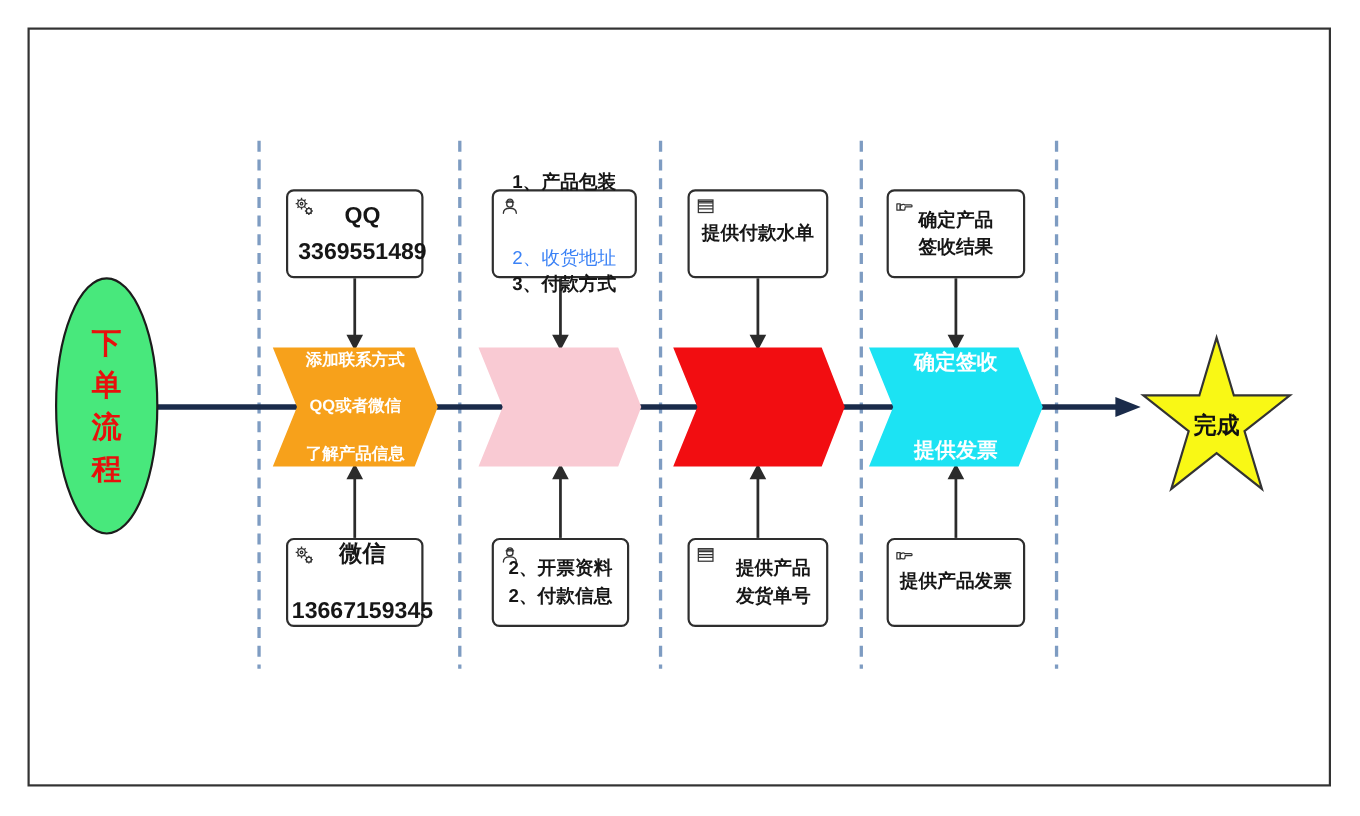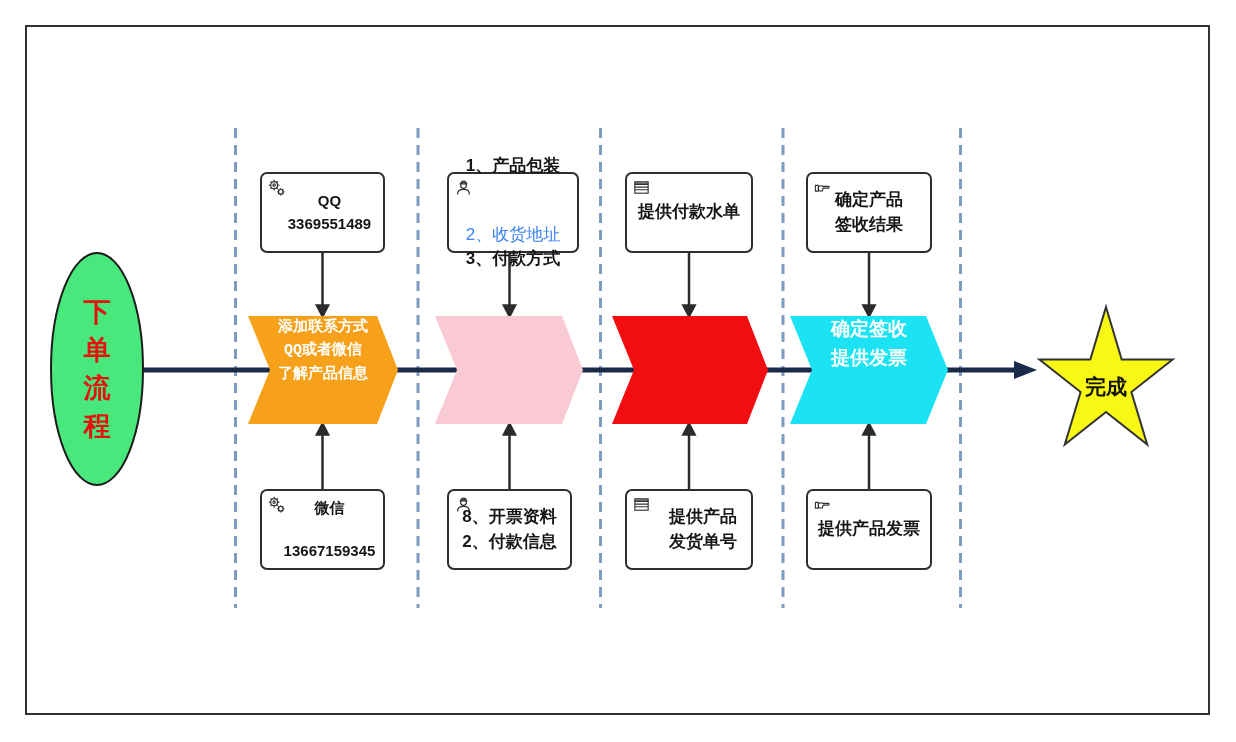--- a/index.html
+++ b/index.html
@@ -6,25 +6,25 @@
   .canvas{position:relative;width:1236px;height:742px;background:#fff;overflow:hidden;
           font-family:"Liberation Sans","DejaVu Sans",sans-serif;}
   .frame{position:absolute;left:25px;top:25px;width:1185px;height:690px;
          border:2.5px solid #333;box-sizing:border-box;background:transparent;}
   svg.layer{position:absolute;left:0;top:0;}
   .note{position:absolute;background:#fff;border:2px solid #2e2e2e;border-radius:7px;
         box-sizing:border-box;display:flex;flex-direction:column;align-items:center;
         justify-content:center;text-align:center;font-weight:700;font-size:17px;
         color:#161616;line-height:1.42;}
   .note .icon{position:absolute;top:4px;left:5px;width:19px;height:19px;}
-  .note-contact{font-size:15px;line-height:1.5;padding-left:14px;}
+  .note-contact{font-size:21px;line-height:1.5;padding-left:14px;}
   .muted{color:#3b82f6;font-weight:400;margin-top:45px;}
   .step-label{position:absolute;height:108px;display:flex;flex-direction:column;
-              align-items:center;justify-content:flex-start;text-align:center;color:#fff;
-              font-weight:700;font-family:Liberation Mono, monospace;}
+              align-items:center;justify-content:space-between;text-align:center;color:#fff;
+              font-weight:700;}
   .s0{left:248px;top:316px;width:150px;font-size:15px;line-height:1.55;}
   .s1{left:435px;top:316px;width:148px;font-size:18px;line-height:1.5;}
   .s2{left:612px;top:316px;width:156px;font-size:23px;line-height:1.45;}
   .s3{left:790px;top:316px;width:158px;font-size:19px;line-height:1.5;}
   .start-label{position:absolute;left:69px;top:293px;width:56px;text-align:center;
                color:#e8100c;font-weight:700;font-size:27px;line-height:38px;}
   .finish-label{position:absolute;left:1056px;top:373px;width:100px;text-align:center;
                 color:#111;font-weight:700;font-size:21px;}
 </style>
 </head>
@@ -159,21 +159,21 @@
   </div>
 
   <div class="note" style="left:447px;top:489px;width:125px;height:81px;">
     <svg class="icon" viewBox="0 0 20 20">
       <g fill="none" stroke="#333" stroke-width="1.3" stroke-linecap="round">
         <circle cx="10" cy="7.8" r="3"></circle>
         <path d="M6.4 6.1h7.2M7.1 6.1a2.9 2.9 0 0 1 5.8 0"></path>
         <path d="M3.8 16.8c0-3.5 2.8-4.9 6.2-4.9s6.2 1.4 6.2 4.9"></path>
       </g>
     </svg>
-    <div>8、开票资料</div>
+    <div>2、开票资料</div>
     <div>2、付款信息</div>
   </div>
 
   <div class="note" style="left:625px;top:489px;width:128px;height:81px;padding-left:28px;">
     <svg class="icon" viewBox="0 0 20 20">
       <g fill="none" stroke="#333" stroke-width="1.2">
         <rect x="3" y="4" width="14" height="12"></rect>
         <path d="M3 6.8h14M3 9.6h14M3 12.4h14M3 5.4h14"></path>
       </g>
     </svg>

